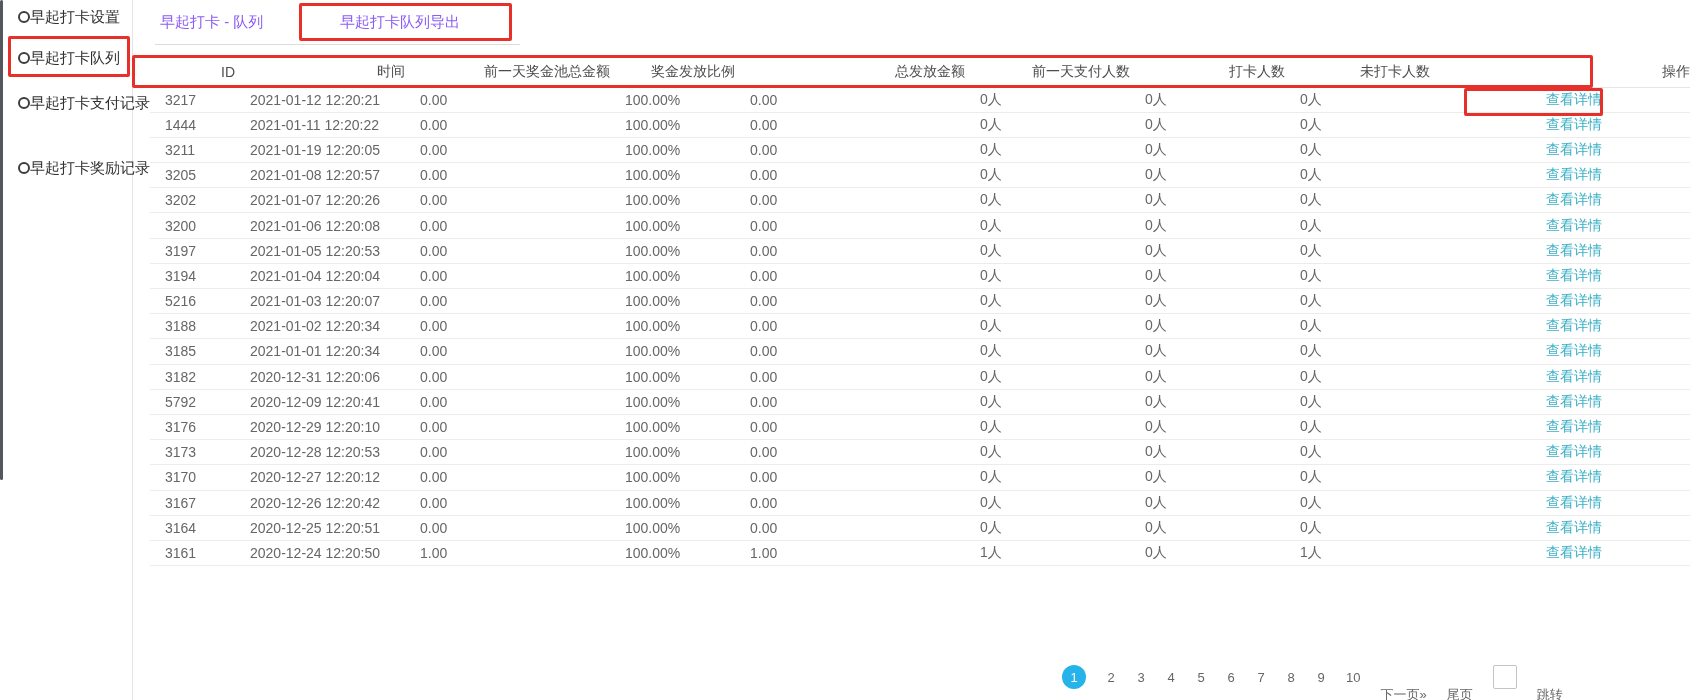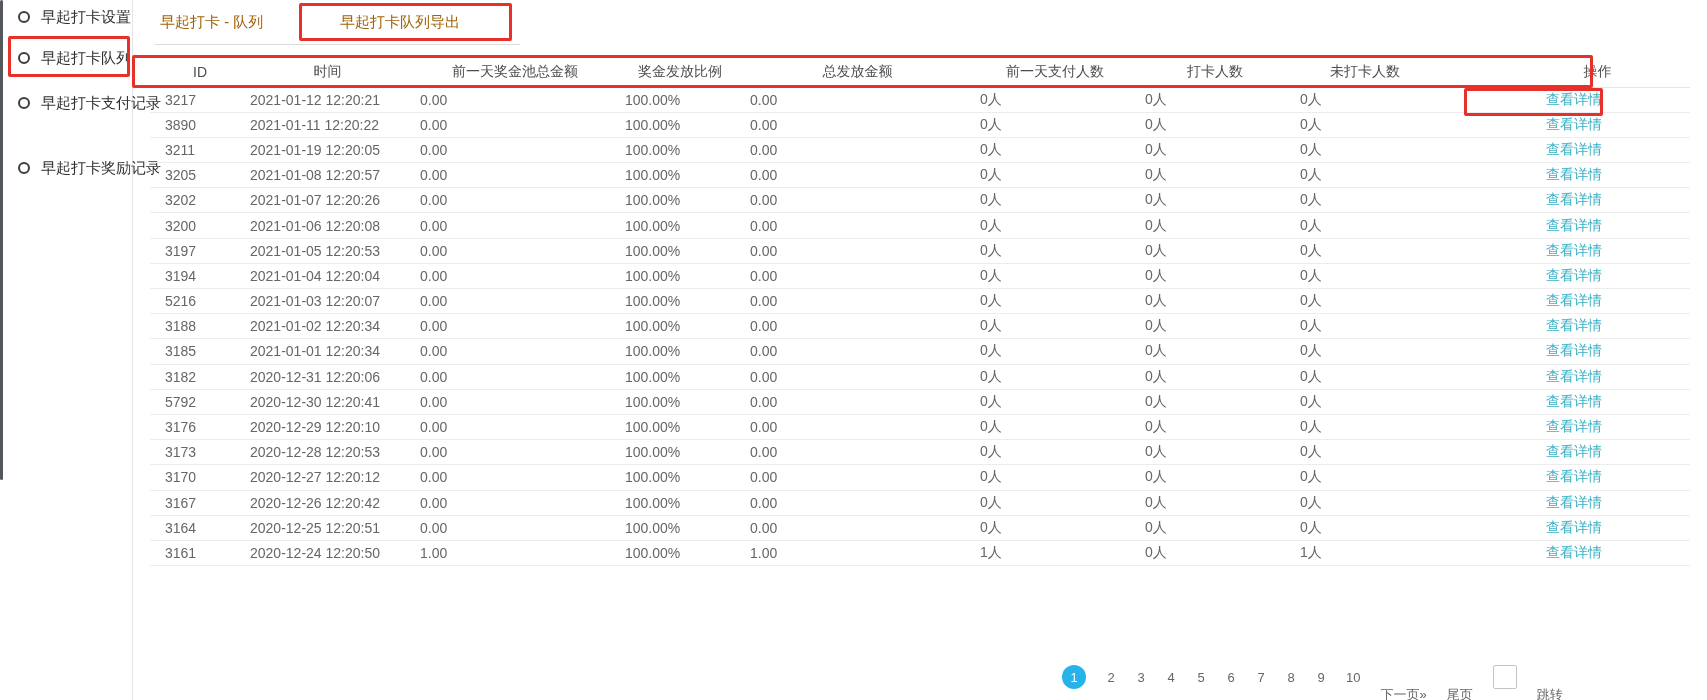--- a/index.html
+++ b/index.html
@@ -5,32 +5,32 @@
   * { margin:0; padding:0; box-sizing:border-box; }
   html,body { width:1707px; height:700px; background:#fff; overflow:hidden;
               font-family:"Liberation Sans","DejaVu Sans",sans-serif; }
   :root { --link:#3AAFC5; --page:#26B3E9; --red:#E8302A; }
 
   
   .left-line { position:absolute; left:0; top:8; width:3px; height:480px; background:#54575b; border-radius:2px; }
 
   
   .sidebar { position:absolute; left:0; top:0; width:133px; height:700px; border-right:1px solid #e4e4e4; }
-  .side-item { position:absolute; left:18px; display:flex; align-items:center; gap:11px;
+  .side-item { position:absolute; left:18px; display:flex; align-items:center; gap:0;
                height:22px; font-size:15px; color:#303030; cursor:pointer; white-space:nowrap; }
   .radio { width:12px; height:12px; border:2px solid #3d3d3d; border-radius:50%; flex:0 0 auto; background:#fff; }
 
   
-  .tab { position:absolute; top:13px; font-size:15px; color:#a16207; cursor:pointer; white-space:nowrap; }
+  .tab { position:absolute; top:13px; font-size:15px; color:#8b5cf6; cursor:pointer; white-space:nowrap; }
   .tab-underline { position:absolute; left:155px; top:44px; width:365px; height:1px; background:#dcdcdc; }
 
   
   .table-wrap { position:absolute; left:150px; top:57px; width:1540px; }
   table { border-collapse:collapse; table-layout:fixed; width:1540px; font-size:14px; }
-  th { height:30px; font-weight:400; color:#4d4d4d; text-align:center; padding-left:15px;
+  th { height:30px; font-weight:400; color:#4d4d4d; text-align:right; padding-left:15px;
        border-bottom:1px solid #e6e6e6; white-space:nowrap; overflow:hidden; }
   td { height:25.2px; color:#666; padding-left:15px; border-bottom:1px solid #ececec;
        white-space:nowrap; overflow:hidden; }
   th.op, td.op { padding-left:75px; }
   a.detail { color:var(--link); text-decoration:none; cursor:pointer;margin-left:41px; }
 
   
   .pager { position:absolute; left:1062px; top:650px; display:flex; align-items:center; gap:20px;
            font-size:13px; color:#666; }
   .pnum { cursor:pointer; min-width:10px; text-align:center; }
@@ -108,21 +108,21 @@
           <td>2021-01-12 12:20:21</td>
           <td>0.00</td>
           <td>100.00%</td>
           <td>0.00</td>
           <td>0人</td>
           <td>0人</td>
           <td>0人</td>
           <td class="op"><a class="detail">查看详情</a></td>
         </tr>
         <tr>
-          <td>3890</td>
+          <td>1444</td>
           <td>2021-01-11 12:20:22</td>
           <td>0.00</td>
           <td>100.00%</td>
           <td>0.00</td>
           <td>0人</td>
           <td>0人</td>
           <td>0人</td>
           <td class="op"><a class="detail">查看详情</a></td>
         </tr>
         <tr>
@@ -230,21 +230,21 @@
           <td>0.00</td>
           <td>100.00%</td>
           <td>0.00</td>
           <td>0人</td>
           <td>0人</td>
           <td>0人</td>
           <td class="op"><a class="detail">查看详情</a></td>
         </tr>
         <tr>
           <td>5792</td>
-          <td>2020-12-30 12:20:41</td>
+          <td>2020-12-09 12:20:41</td>
           <td>0.00</td>
           <td>100.00%</td>
           <td>0.00</td>
           <td>0人</td>
           <td>0人</td>
           <td>0人</td>
           <td class="op"><a class="detail">查看详情</a></td>
         </tr>
         <tr>
           <td>3176</td>

